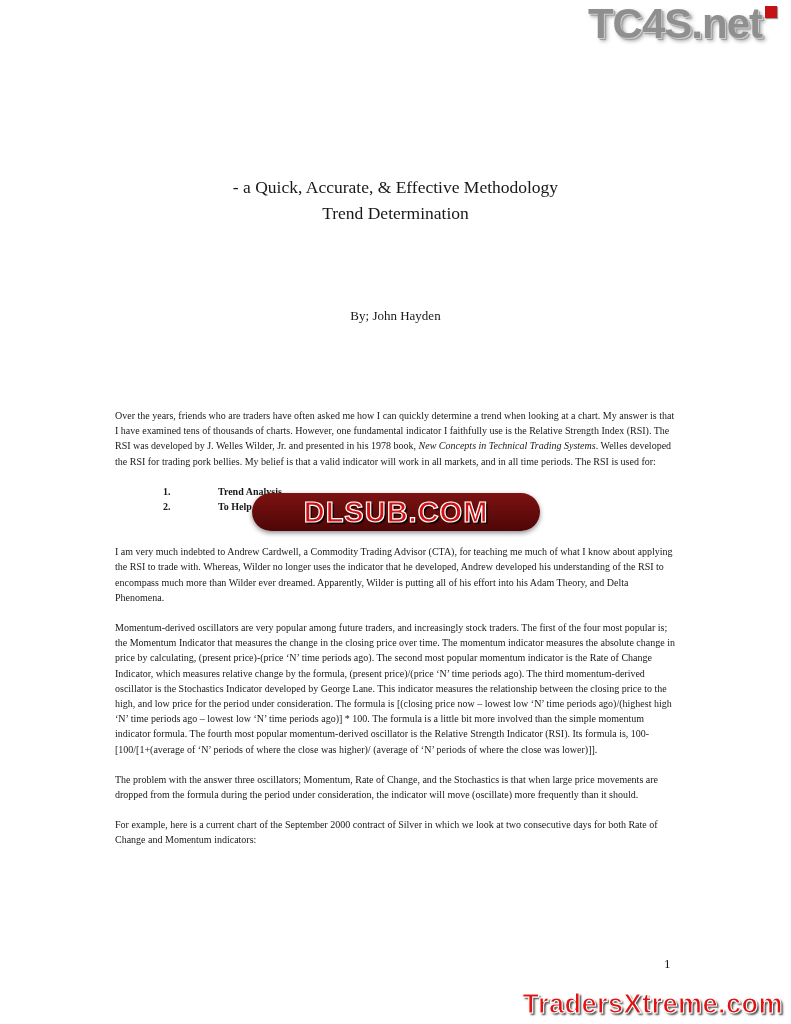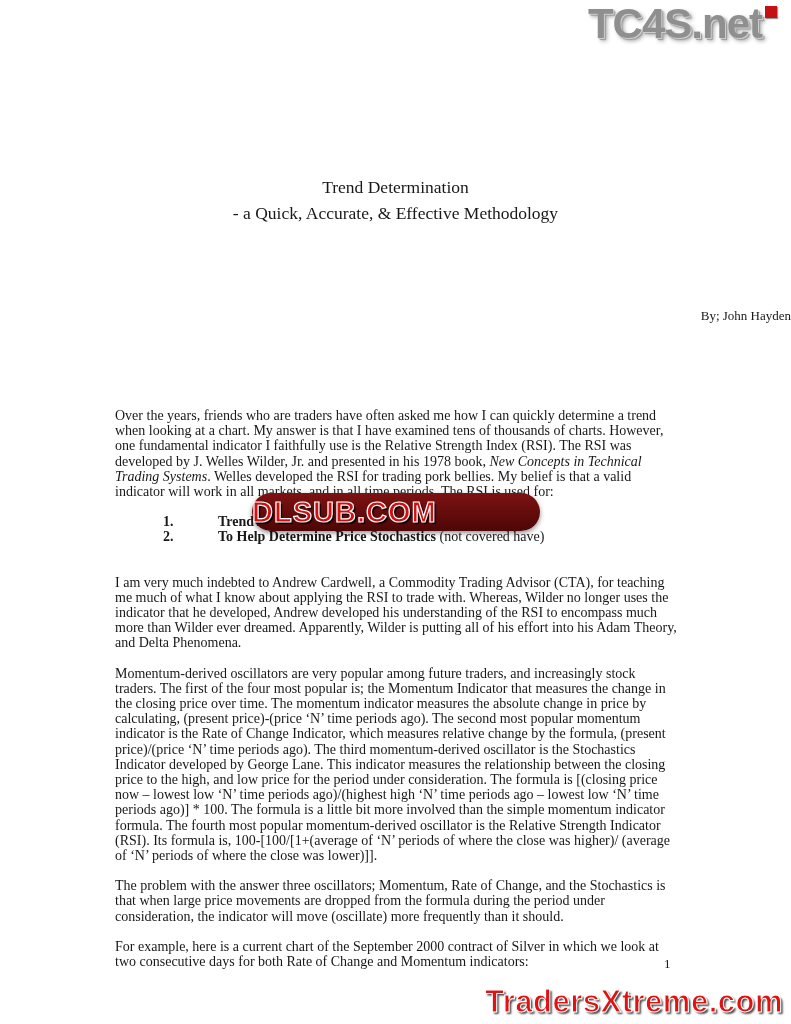--- a/index.html
+++ b/index.html
@@ -22,73 +22,73 @@
     margin-left:3px; vertical-align:20px;
     box-shadow:1px 1px 1px rgba(0,0,0,0.4);
   }
   
   .title {
     position:absolute; top:174px; left:0; width:100%;
     text-align:center; font-size:17.5px; line-height:26px; font-weight:normal;
   }
   .byline {
     position:absolute; top:308px; left:0; width:100%;
-    text-align:right; font-size:13px;
+    text-align:center; font-size:13px;
   }
   
   .body {
     position:absolute; top:408px; left:115px; width:563px;
-    font-size:14px; line-height:15.2px;
+    font-size:10px; line-height:15.2px;
   }
   .body p { margin:0 0 15px 0; }
   .run-normal { }
   .run-italic { font-style:italic; }
   .run-underline { }
   .run-bold { font-weight:bold; }
   .num-list { margin:4px 0 30px 0; }
   .num-item { display:flex; padding-left:48px; }
   .num-item .num { width:55px; font-weight:bold; flex:0 0 55px; }
   
   .dlsub {
     position:absolute; top:493px; left:252px; width:288px; height:38px;
     background:linear-gradient(#7d1212 0%, #4e0606 100%);
-    border-radius:19px; display:flex; align-items:center; justify-content:flex-start;
+    border-radius:19px; display:flex; align-items:center; justify-content:center;
     box-shadow:0 2px 5px rgba(0,0,0,0.45);
   }
   .dlsub .dlsub-text {
     font-family:"Liberation Sans", sans-serif; font-weight:bold;
     font-size:29px; letter-spacing:1px; color:#d01010;
     -webkit-text-stroke:1.2px #ffffff;
     text-shadow:2px 2px 1px rgba(0,0,0,0.85);
     white-space:nowrap;
   }
   
   .page-number { position:absolute; top:956px; left:664px; font-size:13px; }
   
   .tx {
     position:absolute; bottom:4px; right:8px;
     font-family:"Liberation Sans", sans-serif; font-weight:bold;
-    font-size:31px; letter-spacing:0.5px; color:#e01212;
+    font-size:27px; letter-spacing:0.5px; color:#e01212;
     -webkit-text-stroke:1.1px #ffffff;
     text-shadow:2px 2px 2px rgba(40,40,40,0.85);
     white-space:nowrap;
   }
 </style>
 </head>
 <body>
 
 <div class="page">
 
   <div class="tc4s">
     <span>TC4S.net</span><span class="red-sq"></span>
   </div>
 
   <div class="title">
+    <div>- a Quick, Accurate, &amp; Effective Methodology</div>
     <div>Trend Determination</div>
-    <div>- a Quick, Accurate, &amp; Effective Methodology</div>
   </div>
 
   <div class="byline">By; John Hayden</div>
 
   <div class="body" id="body-content">
       <p><span class="run-normal">Over the years, friends who are traders have often asked me how I can quickly determine a trend when looking at a chart. My answer is that I have examined tens of thousands of charts. However, one fundamental indicator I faithfully use is the Relative Strength Index (RSI). The RSI was developed by J. Welles Wilder, Jr. and presented in his 1978 book, </span><span class="run-italic">New Concepts in Technical Trading Systems</span><span class="run-normal">. Welles developed the RSI for trading pork bellies. My belief is that a valid indicator will work in all markets, and in all time periods.  The RSI is used for:</span></p>
       <div class="num-list">
         <div class="num-item">
           <span class="num">1.</span>
           <span><span class="run-bold">Trend Analysis</span></span>

